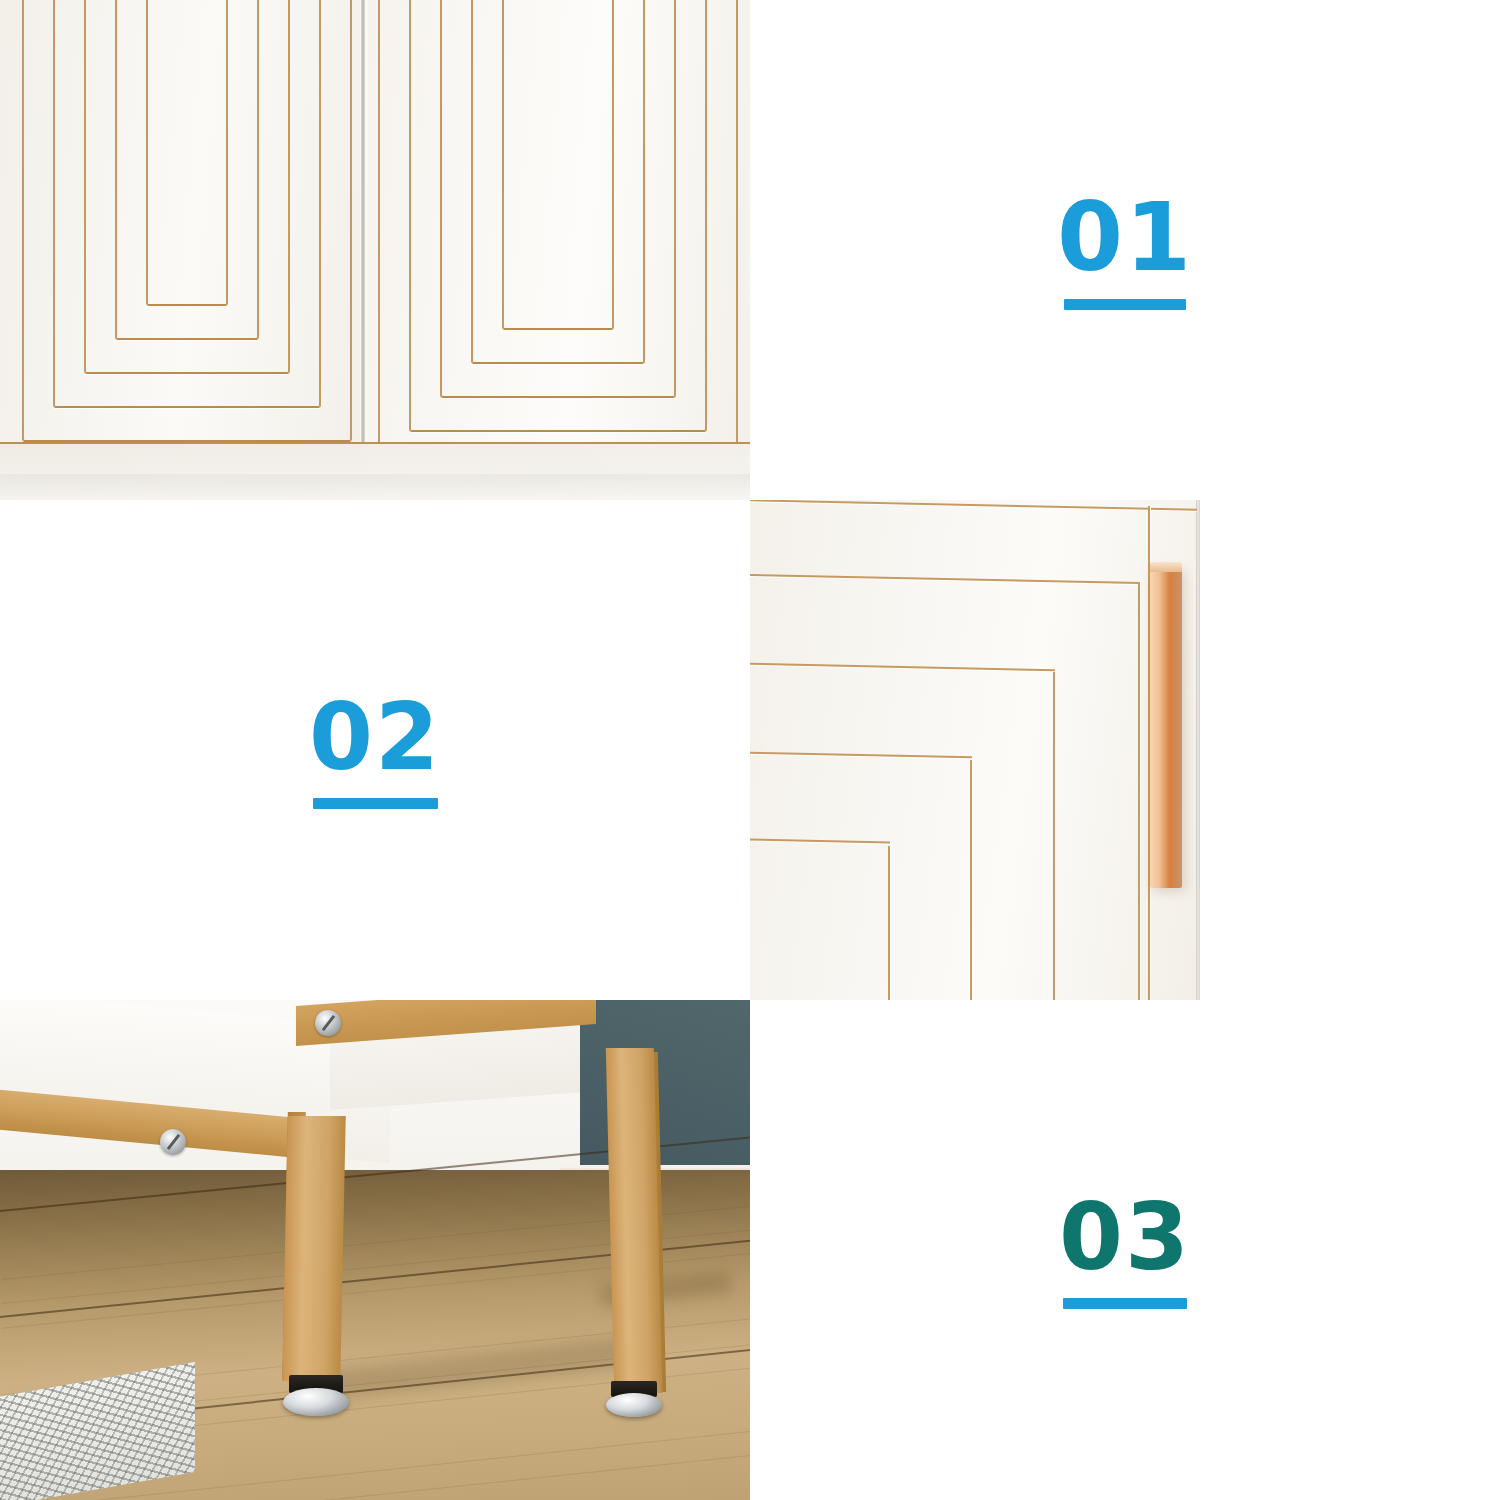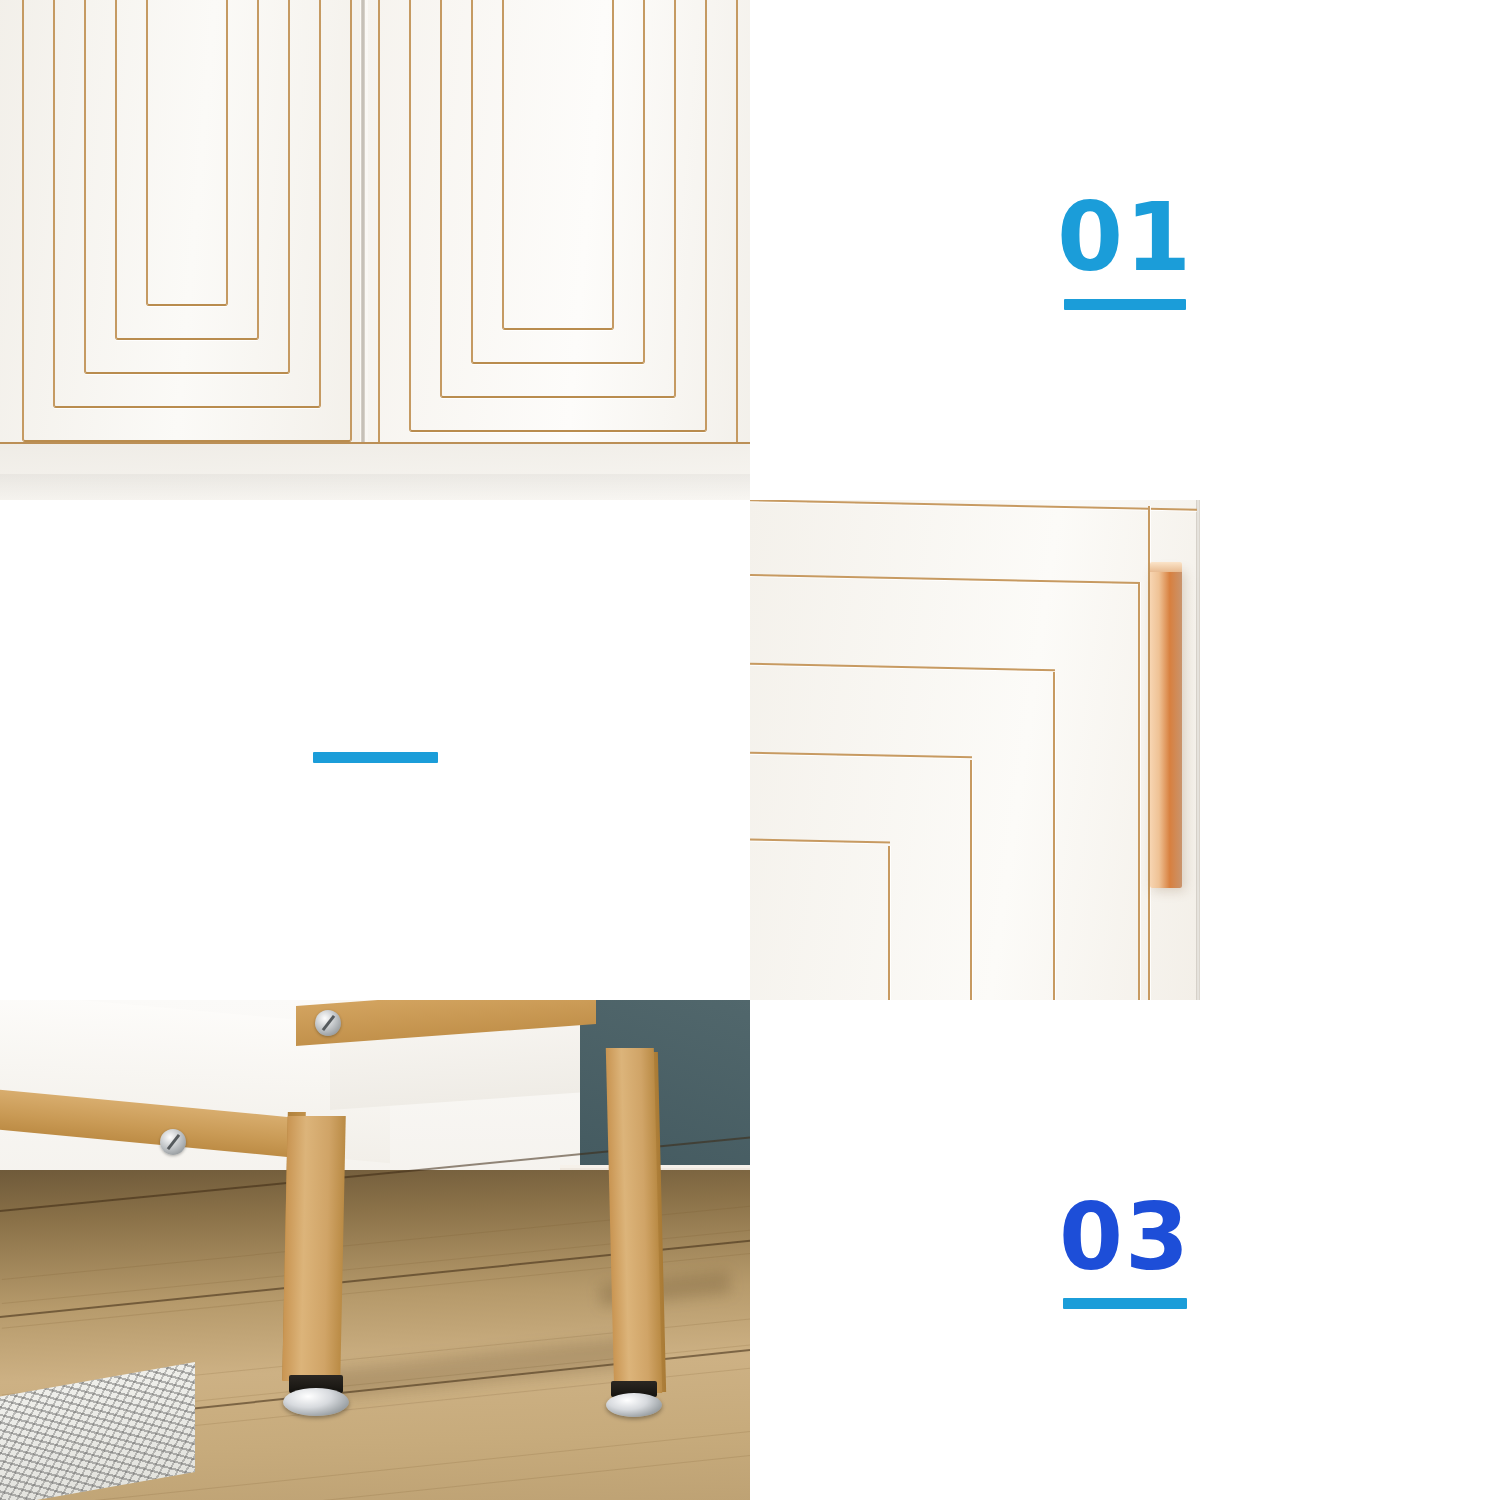--- a/index.html
+++ b/index.html
@@ -161,20 +161,21 @@
     <div class="kick"></div>
     <div class="kickshade"></div>
   </div>
 
   <div class="cell feature f01">
     <div class="feat-num" style="color: rgb(27, 157, 217);">01</div>
     <div class="feat-rule" style="background: rgb(27, 157, 217);"></div>
   </div>
 
   <div class="cell feature f02">
+    <div class="feat-num" style="color: rgb(27, 157, 217);">02</div>
     <div class="feat-rule" style="background: rgb(27, 157, 217);"></div>
   </div>
 
   <div class="cell handlepanel">
     <div class="hdoor hdoorL"></div>
     <div class="hdoor hdoorR"></div>
     <div class="hseam"></div>
 
     <div class="step" style="left:0px;   top:4px;   width:447px; transform:rotate(1.2deg);"></div>
     <div class="stepv" style="left:398px; top:6px;   height:494px;"></div>
@@ -241,17 +242,17 @@
 
     <div class="footcollar" style="left:289px; top:375px; width:54px; height:18px;"></div>
     <div class="footpad" style="left:283px; top:388px; width:66px; height:28px;"></div>
     <div class="footcollar" style="left:611px; top:381px; width:46px; height:16px;"></div>
     <div class="footpad" style="left:606px; top:393px; width:56px; height:24px;"></div>
 
     <div class="rug"></div>
   </div>
 
   <div class="cell feature f03">
-    <div class="feat-num" style="color: #1d4ed8;">03</div>
+    <div class="feat-num" style="color: #0f766e;">03</div>
     <div class="feat-rule" style="background: rgb(27, 157, 217);"></div>
   </div>
 
 </div>
 
 </body></html>

